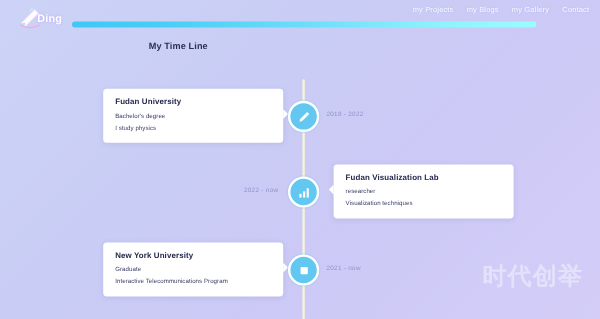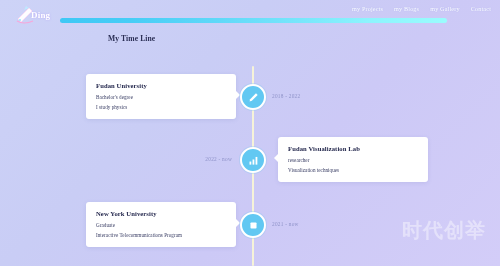--- a/index.html
+++ b/index.html
@@ -10,21 +10,20 @@
     width: 500px;
     height: 266px;
     overflow: hidden;
     font-family: "Liberation Sans", sans-serif;
     background: linear-gradient(135deg, #cdd3f7 0%, #c9cdf5 35%, #ccc9f6 60%, #d3cdf8 100%);
     position: relative;
   }
   .page {
     position: absolute;
     inset: 0;
-    font-family: Liberation Serif, serif;
   }
 
   
   .topbar {
     position: absolute;
     top: 0; left: 0; right: 0;
     height: 30px;
   }
   .logo {
     position: absolute;
@@ -79,21 +78,21 @@
         #47cdf6 18%,
         #5fd8f8 40%,
         #78e6fb 62%,
         #8df4fd 80%,
         #9afcfd 100%);
   }
 
   
   .section-title {
     position: absolute;
-    left: 60px;
+    left: 76px;
     top: 34px;
     font-size: 7.6px;
     font-weight: bold;
     color: #2b2f55;
     letter-spacing: .1px;
     padding-left: 48px;
   }
 
   
   .timeline {

